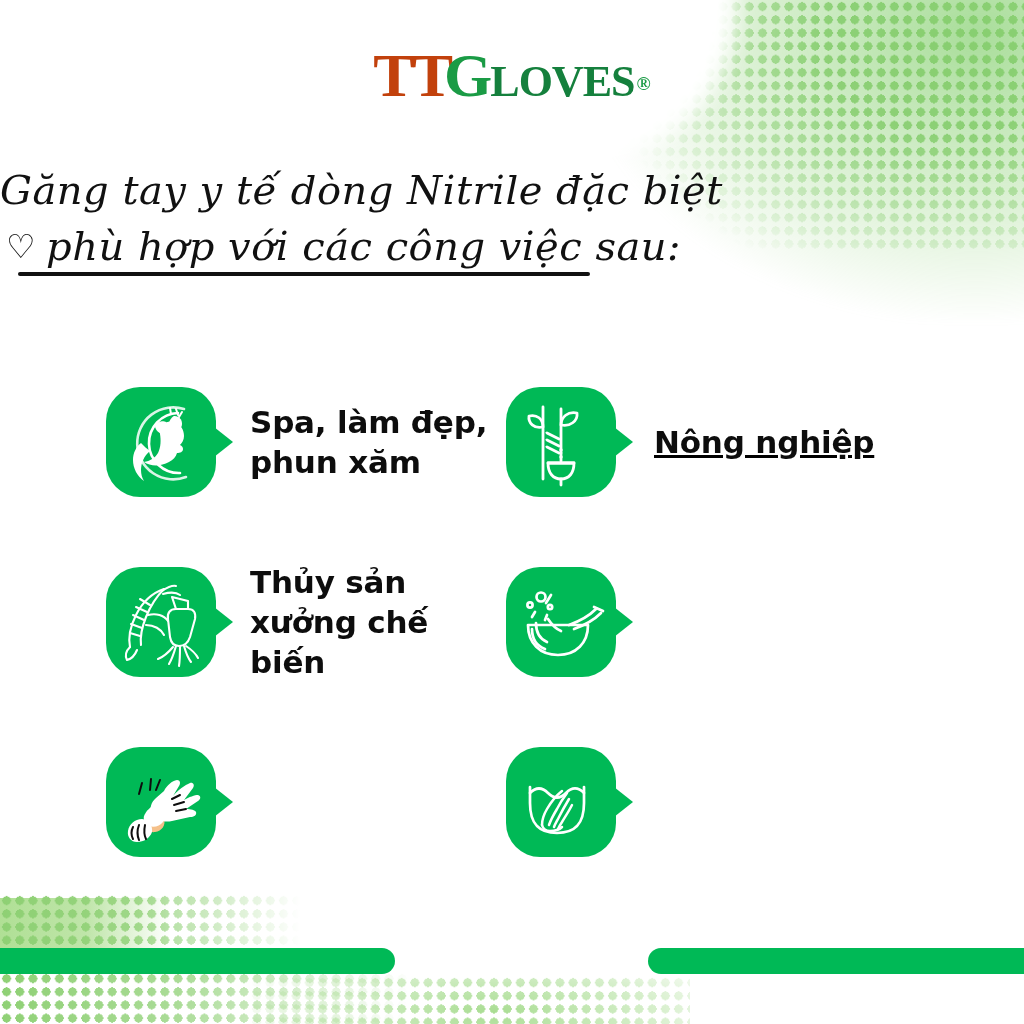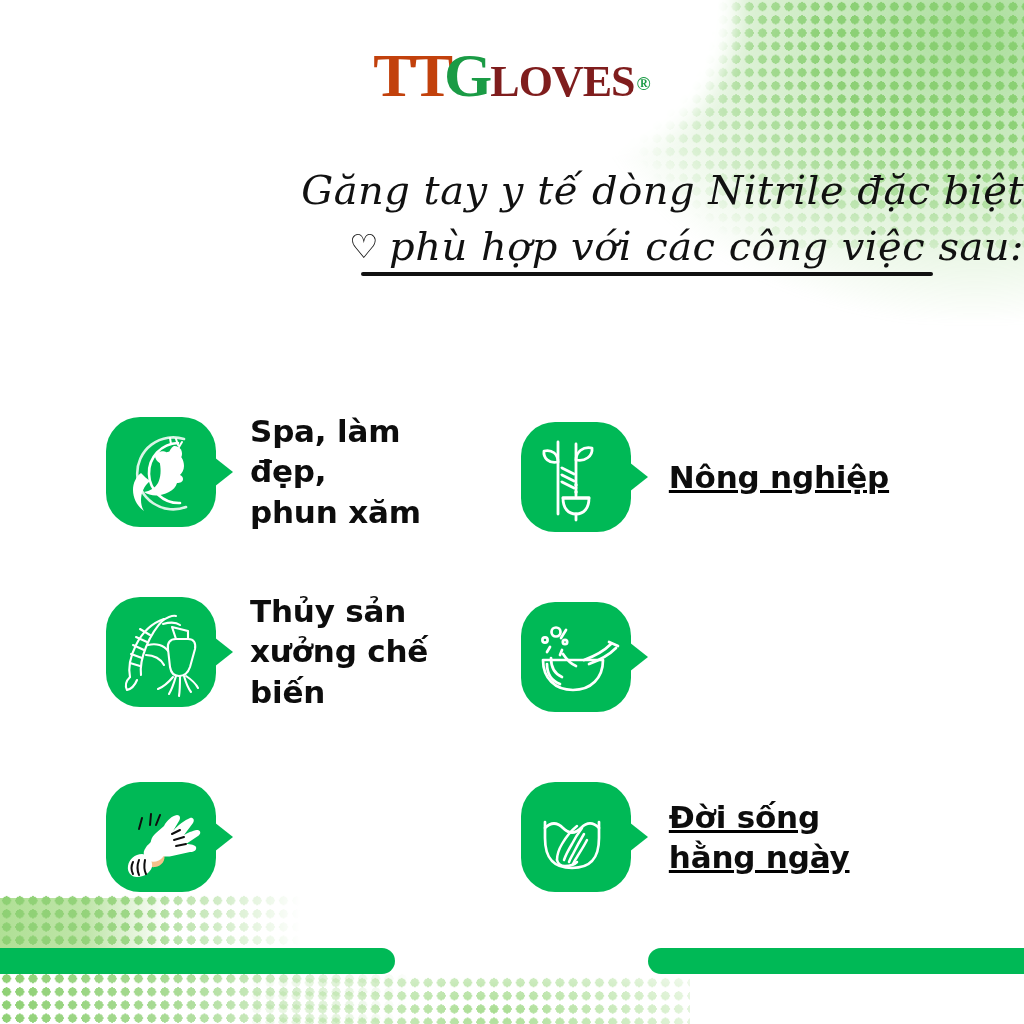--- a/index.html
+++ b/index.html
@@ -127,36 +127,36 @@
     letter-spacing: -3px;
     text-shadow: 1px 1px 0 rgba(255,255,255,.9);
   }
   .logo .g {
     font-size: 62px;
     color: #1a9b45;
     margin-left: -6px;
   }
   .logo .loves {
     font-size: 44px;
-    color: #7f1d1d;
+    color: #15803d;
     letter-spacing: -1px;
     margin-left: -2px;
   }
   .logo .reg {
     font-size: 19px;
     color: #1a9b45;
     vertical-align: super;
     margin-left: 2px;
   }
 
   
   .headline {
     position: absolute;
     top: 168px; left: 0; width: 1024px;
-    text-align: right;
+    text-align: left;
     z-index: 6;
     font-family: "DejaVu Serif", serif;
     font-style: italic;
     color: #111111;
   }
   .hl-line1 {
     font-size: 40px;
     letter-spacing: .5px;
     line-height: 1.1;
     white-space: nowrap;
@@ -191,23 +191,22 @@
 
   
   .grid {
     position: absolute;
     top: 352px; left: 0;
     width: 1024px;
     z-index: 5;
   }
   .row {
     display: flex;
-    align-items: flex-end;
+    align-items: center;
     height: 180px;
-    gap: 26px;
   }
   .cell {
     display: flex;
     align-items: center;
     box-sizing: border-box;
   }
   .cell-left  { width: 496px; padding-left: 106px; }
   .cell-right { width: 528px; padding-left: 10px; text-decoration: underline; }
 
   .tile {
@@ -414,19 +413,17 @@
             </g>
             <g fill="none" stroke="#ffffff" stroke-width="2.5" stroke-linecap="round" stroke-linejoin="round">
               <path d="M61 46 C58 50 54 56 51 62 C48 67 45 72 43 78"></path>
               <path d="M56 44 C51 48 45 55 41 62 C38 67 36 73 36 78"></path>
               <path d="M63 52 C60 57 56 64 53 70 C51 74 49 77 48 80"></path>
               <path d="M66 58 C63 64 59 70 56 75 C54 78 53 80 52 82"></path>
               <path d="M36 78 C37 82 40 84 44 84 C49 84 53 83 56 80"></path>
             </g>
           </svg>
         </div>
-        <div class="label">Đời sống
-hằng ngày</div>
       </div>
     </div>
 
   </div>
 </div>
 
 </body></html>

